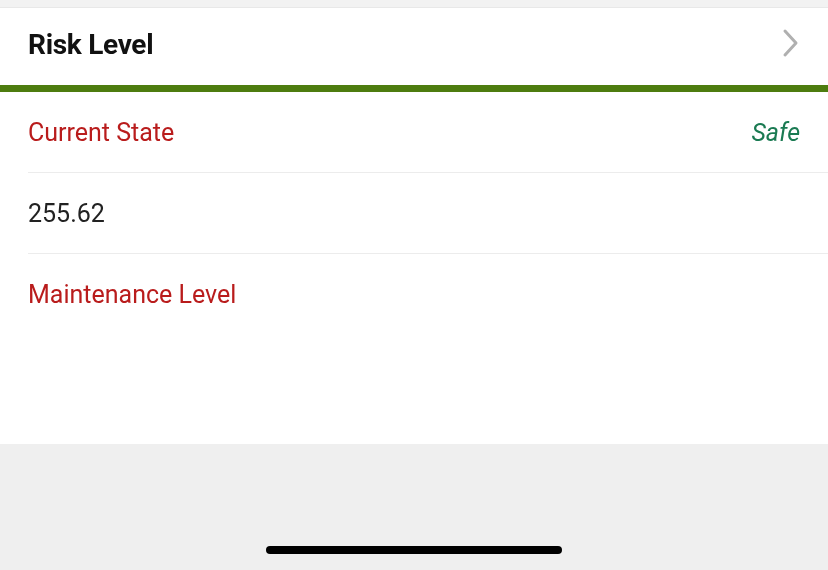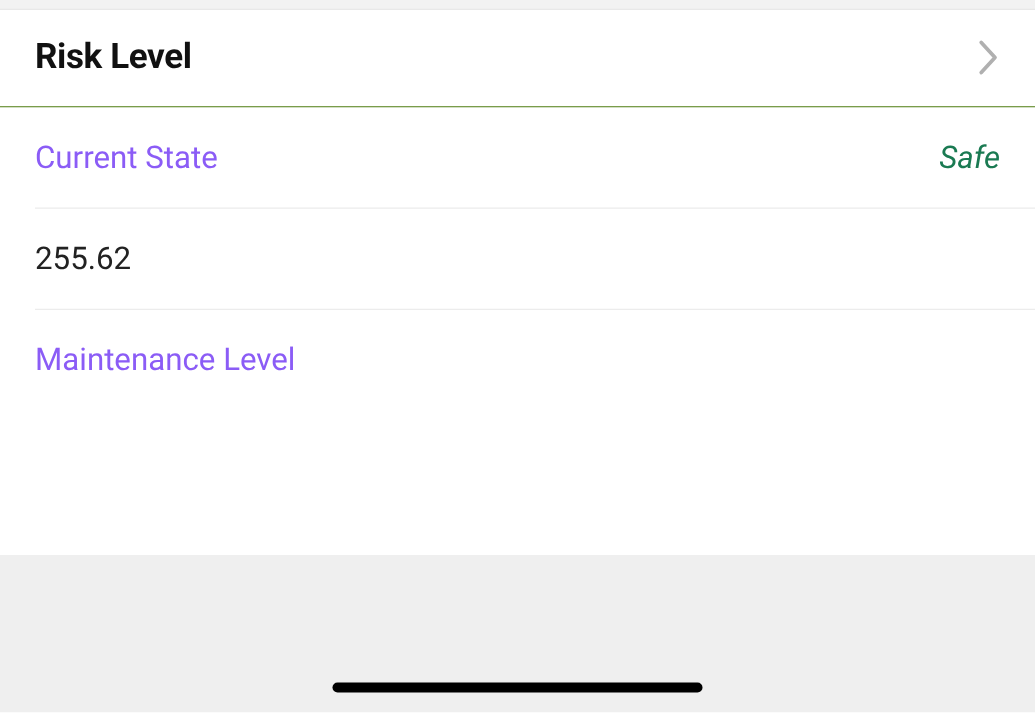--- a/index.html
+++ b/index.html
@@ -15,24 +15,24 @@
       position: relative;
       overflow: hidden;
     }
     .top-divider {
       height: 8px;
       background: #f2f2f2;
       border-bottom: 1px solid #e8e8e8;
     }
     .header {
       display: flex;
-      align-items: flex-end;
+      align-items: flex-start;
       justify-content: space-between;
       padding: 20px 28px 24px 28px;
-      border-bottom: 1px solid #4d7c0f;
+      border-bottom: 7px solid #4d7c0f;
     }
     .header-title {
       font-size: 28px;
       font-weight: 700;
       color: #111;
       letter-spacing: -0.3px;
     }
     .chevron {
       color: #b0b0b0;
       display: flex;
@@ -41,21 +41,21 @@
     .row {
       display: flex;
       align-items: center;
       justify-content: space-between;
       padding: 26px 28px;
       border-bottom: 1px solid #ececec;
     }
     .row-label {
       font-size: 25px;
       font-weight: 400;
-      color: #8b5cf6;
+      color: #b91c1c;
     }
     .row-value {
       font-size: 25px;
       font-weight: 400;
       color: #222;
     }
     .value-safe {
       color: #1a7a52;
       font-style: italic;
     }

